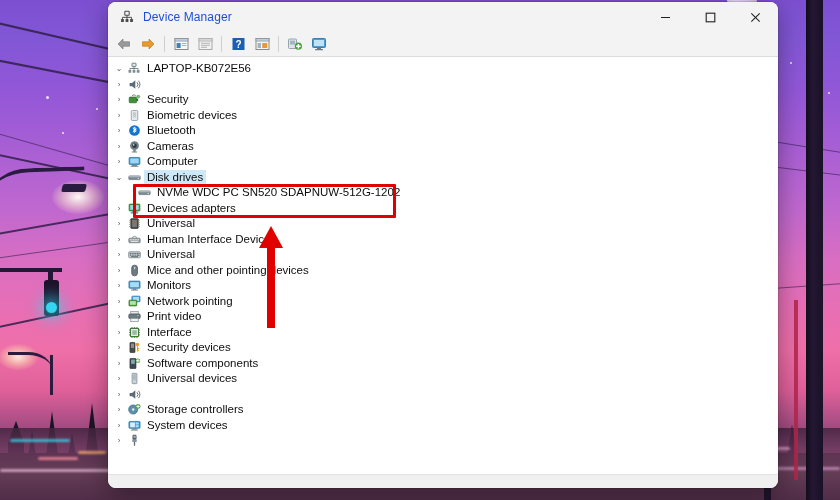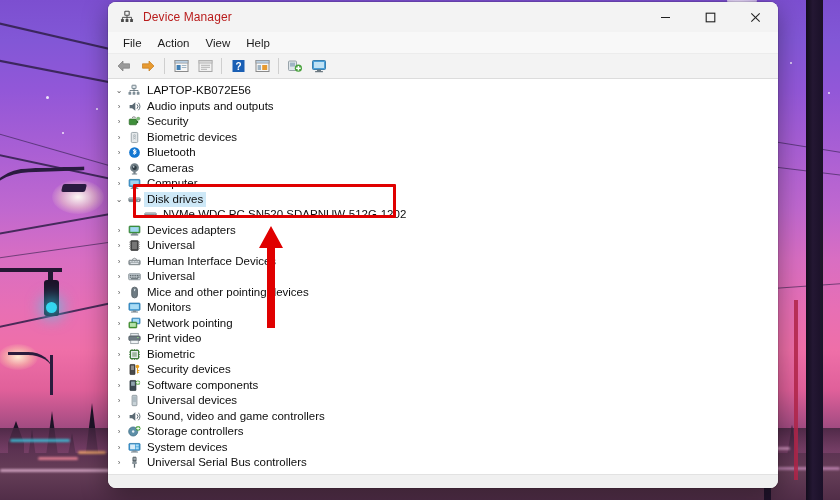--- a/index.html
+++ b/index.html
@@ -153,21 +153,21 @@
     background: #f3f3f3;
     display: flex; align-items: center;
     position: relative;
   }
   #title-icon {
     margin-left: 11px; width: 16px; height: 16px;
     display: flex; align-items: center; justify-content: center;
   }
   #title-text {
     margin-left: 8px;
-    font-size: 12px; color: #b91c1c;
+    font-size: 12px; color: #1d4ed8;
     letter-spacing: .1px;
   }
   #win-buttons {
     position: absolute; right: 0; top: 0; height: 30px;
     display: flex;
   }
   .win-btn {
     width: 45px; height: 30px;
     display: flex; align-items: center; justify-content: center;
     color: #202020;
@@ -352,26 +352,20 @@
       </div>
       <div class="win-btn close">
         <svg width="11" height="11" viewBox="0 0 11 11">
             <line x1="1.3" y1="1.3" x2="9.7" y2="9.7" stroke="currentColor" stroke-width="1.05"></line>
             <line x1="9.7" y1="1.3" x2="1.3" y2="9.7" stroke="currentColor" stroke-width="1.05"></line>
           </svg>
       </div>
     </div>
   </div>
 
-  <div id="menubar">
-    <span class="menu-item">File</span>
-    <span class="menu-item">Action</span>
-    <span class="menu-item">View</span>
-    <span class="menu-item">Help</span>
-  </div>
 
   <div id="toolbar">
     <div class="tb-btn">
       <svg width="16" height="14" viewBox="0 0 16 14">
         <path d="M7 2 L2 7 L7 12 L7 9.2 L13.5 9.2 L13.5 4.8 L7 4.8 Z" fill="#9a9a9a" stroke="#7c7c7c" stroke-width=".7"></path>
       </svg>
     </div>
     <div class="tb-btn">
       <svg width="16" height="14" viewBox="0 0 16 14">
         <path d="M9 2 L14 7 L9 12 L9 9.2 L2.5 9.2 L2.5 4.8 L9 4.8 Z" fill="#e79a30" stroke="#c47b1c" stroke-width=".7"></path>
@@ -448,21 +442,20 @@
 
     <div id="tree-items">
         <div class="row" style="padding-left: 4px;">
           <span class="chev">›</span>
           <span class="ico">
             <svg width="13" height="13" viewBox="0 0 16 16">
               <path d="M2 6h3l4-3.2v10.4L5 10H2z" fill="#5c6b75"></path>
               <path d="M11 5.2a4 4 0 0 1 0 5.6M12.8 3.4a6.6 6.6 0 0 1 0 9.2" stroke="#5c6b75" stroke-width="1.2" fill="none"></path>
             </svg>
           </span>
-          <span class="lbl">Audio inputs and outputs</span>
         </div>
         <div class="row" style="padding-left: 4px;">
           <span class="chev">›</span>
           <span class="ico">
             <svg width="13" height="13" viewBox="0 0 16 16">
               <rect x="1.5" y="5" width="9" height="7" rx="1" fill="#3f8f3a" stroke="#2c6b28" stroke-width=".9"></rect>
               <rect x="10.5" y="7" width="2" height="3" fill="#2c6b28"></rect>
               <path d="M5 3.2 Q7 1.4 9.4 3" stroke="#6b6b6b" stroke-width="1.1" fill="none"></path>
               <circle cx="12.6" cy="4.4" r="2.4" fill="#7fb77a"></circle>
             </svg>
@@ -518,21 +511,21 @@
           <span class="chev">⌄</span>
           <span class="ico">
             <svg width="13" height="13" viewBox="0 0 16 16">
               <rect x="1" y="6" width="14" height="4.6" rx="1" fill="#7c8b94" stroke="#5a686f" stroke-width=".8"></rect>
               <rect x="1" y="6" width="14" height="1.8" rx=".8" fill="#aab6bd"></rect>
               <circle cx="12.6" cy="9.1" r=".7" fill="#e8f0f4"></circle>
             </svg>
           </span>
           <span class="lbl">Disk drives</span>
         </div>
-        <div class="row" style="padding-left: 20px; text-align: center;">
+        <div class="row" style="padding-left: 14px; text-align: center;">
           <span class="chev"></span>
           <span class="ico">
             <svg width="13" height="13" viewBox="0 0 16 16">
               <rect x="1" y="6" width="14" height="4.6" rx="1" fill="#7c8b94" stroke="#5a686f" stroke-width=".8"></rect>
               <rect x="1" y="6" width="14" height="1.8" rx=".8" fill="#aab6bd"></rect>
               <circle cx="12.6" cy="9.1" r=".7" fill="#e8f0f4"></circle>
             </svg>
           </span>
           <span class="lbl">NVMe WDC PC SN520 SDAPNUW-512G-1202</span>
         </div>
@@ -660,21 +653,21 @@
           <span class="chev">›</span>
           <span class="ico">
             <svg width="13" height="13" viewBox="0 0 16 16">
               <rect x="3" y="3" width="10" height="10" rx=".7" fill="#e6ebee" stroke="#3f7a3a" stroke-width="1.4"></rect>
               <rect x="5.2" y="5.2" width="5.6" height="5.6" fill="#9fb8a0"></rect>
               <g stroke="#3f7a3a" stroke-width="1">
                 <path d="M5 3V1.3M8 3V1.3M11 3V1.3M5 13v1.7M8 13v1.7M11 13v1.7M3 5H1.3M3 8H1.3M3 11H1.3M13 5h1.7M13 8h1.7M13 11h1.7"></path>
               </g>
             </svg>
           </span>
-          <span class="lbl">Biometric</span>
+          <span class="lbl">Interface</span>
         </div>
         <div class="row" style="padding-left: 4px;">
           <span class="chev">›</span>
           <span class="ico">
             <svg width="13" height="13" viewBox="0 0 16 16">
               <rect x="2.4" y="1.8" width="6.2" height="12.4" rx=".8" fill="#4a4a4a" stroke="#2e2e2e" stroke-width=".8"></rect>
               <rect x="3.6" y="3.2" width="3.8" height="5.4" fill="#8d8d8d"></rect>
               <circle cx="11.6" cy="4.4" r="2.2" fill="#e7a01c"></circle>
               <rect x="11" y="5.8" width="1.3" height="7" fill="#e7a01c"></rect>
               <rect x="12.3" y="8.6" width="1.6" height="1.2" fill="#e7a01c"></rect>
@@ -706,21 +699,20 @@
           <span class="lbl">Universal devices</span>
         </div>
         <div class="row" style="padding-left: 4px;">
           <span class="chev">›</span>
           <span class="ico">
             <svg width="13" height="13" viewBox="0 0 16 16">
               <path d="M2 6h3l4-3.2v10.4L5 10H2z" fill="#5c6b75"></path>
               <path d="M11 5.2a4 4 0 0 1 0 5.6M12.8 3.4a6.6 6.6 0 0 1 0 9.2" stroke="#5c6b75" stroke-width="1.2" fill="none"></path>
             </svg>
           </span>
-          <span class="lbl">Sound, video and game controllers</span>
         </div>
         <div class="row" style="padding-left: 4px;">
           <span class="chev">›</span>
           <span class="ico">
             <svg width="13" height="13" viewBox="0 0 16 16">
               <circle cx="6.4" cy="8" r="5.6" fill="#5d8fa8" stroke="#3f6d84" stroke-width=".9"></circle>
               <circle cx="6.4" cy="8" r="1.5" fill="#e7eff3"></circle>
               <circle cx="12.4" cy="4.2" r="3" fill="#4aa23e"></circle>
               <path d="M12.4 2.1v4.2M10.3 4.2h4.2" stroke="#fff" stroke-width="1.2"></path>
             </svg>
@@ -745,21 +737,20 @@
           <span class="chev">›</span>
           <span class="ico">
             <svg width="13" height="13" viewBox="0 0 16 16">
               <rect x="6" y="1.4" width="4" height="5.4" rx=".6" fill="#5f6b72" stroke="#3f484d" stroke-width=".8"></rect>
               <rect x="7" y="2.6" width="0.9" height="2" fill="#e6ecef"></rect>
               <rect x="8.3" y="2.6" width="0.9" height="2" fill="#e6ecef"></rect>
               <rect x="5.2" y="6.8" width="5.6" height="3" rx=".5" fill="#8a959b"></rect>
               <rect x="7.2" y="9.8" width="1.6" height="4.6" fill="#5f6b72"></rect>
             </svg>
           </span>
-          <span class="lbl">Universal Serial Bus controllers</span>
         </div>
       </div>
   </div>
 
   <div id="statusbar">
     <span></span>
   </div>
 </div>
 
 <div id="redbox"></div>

